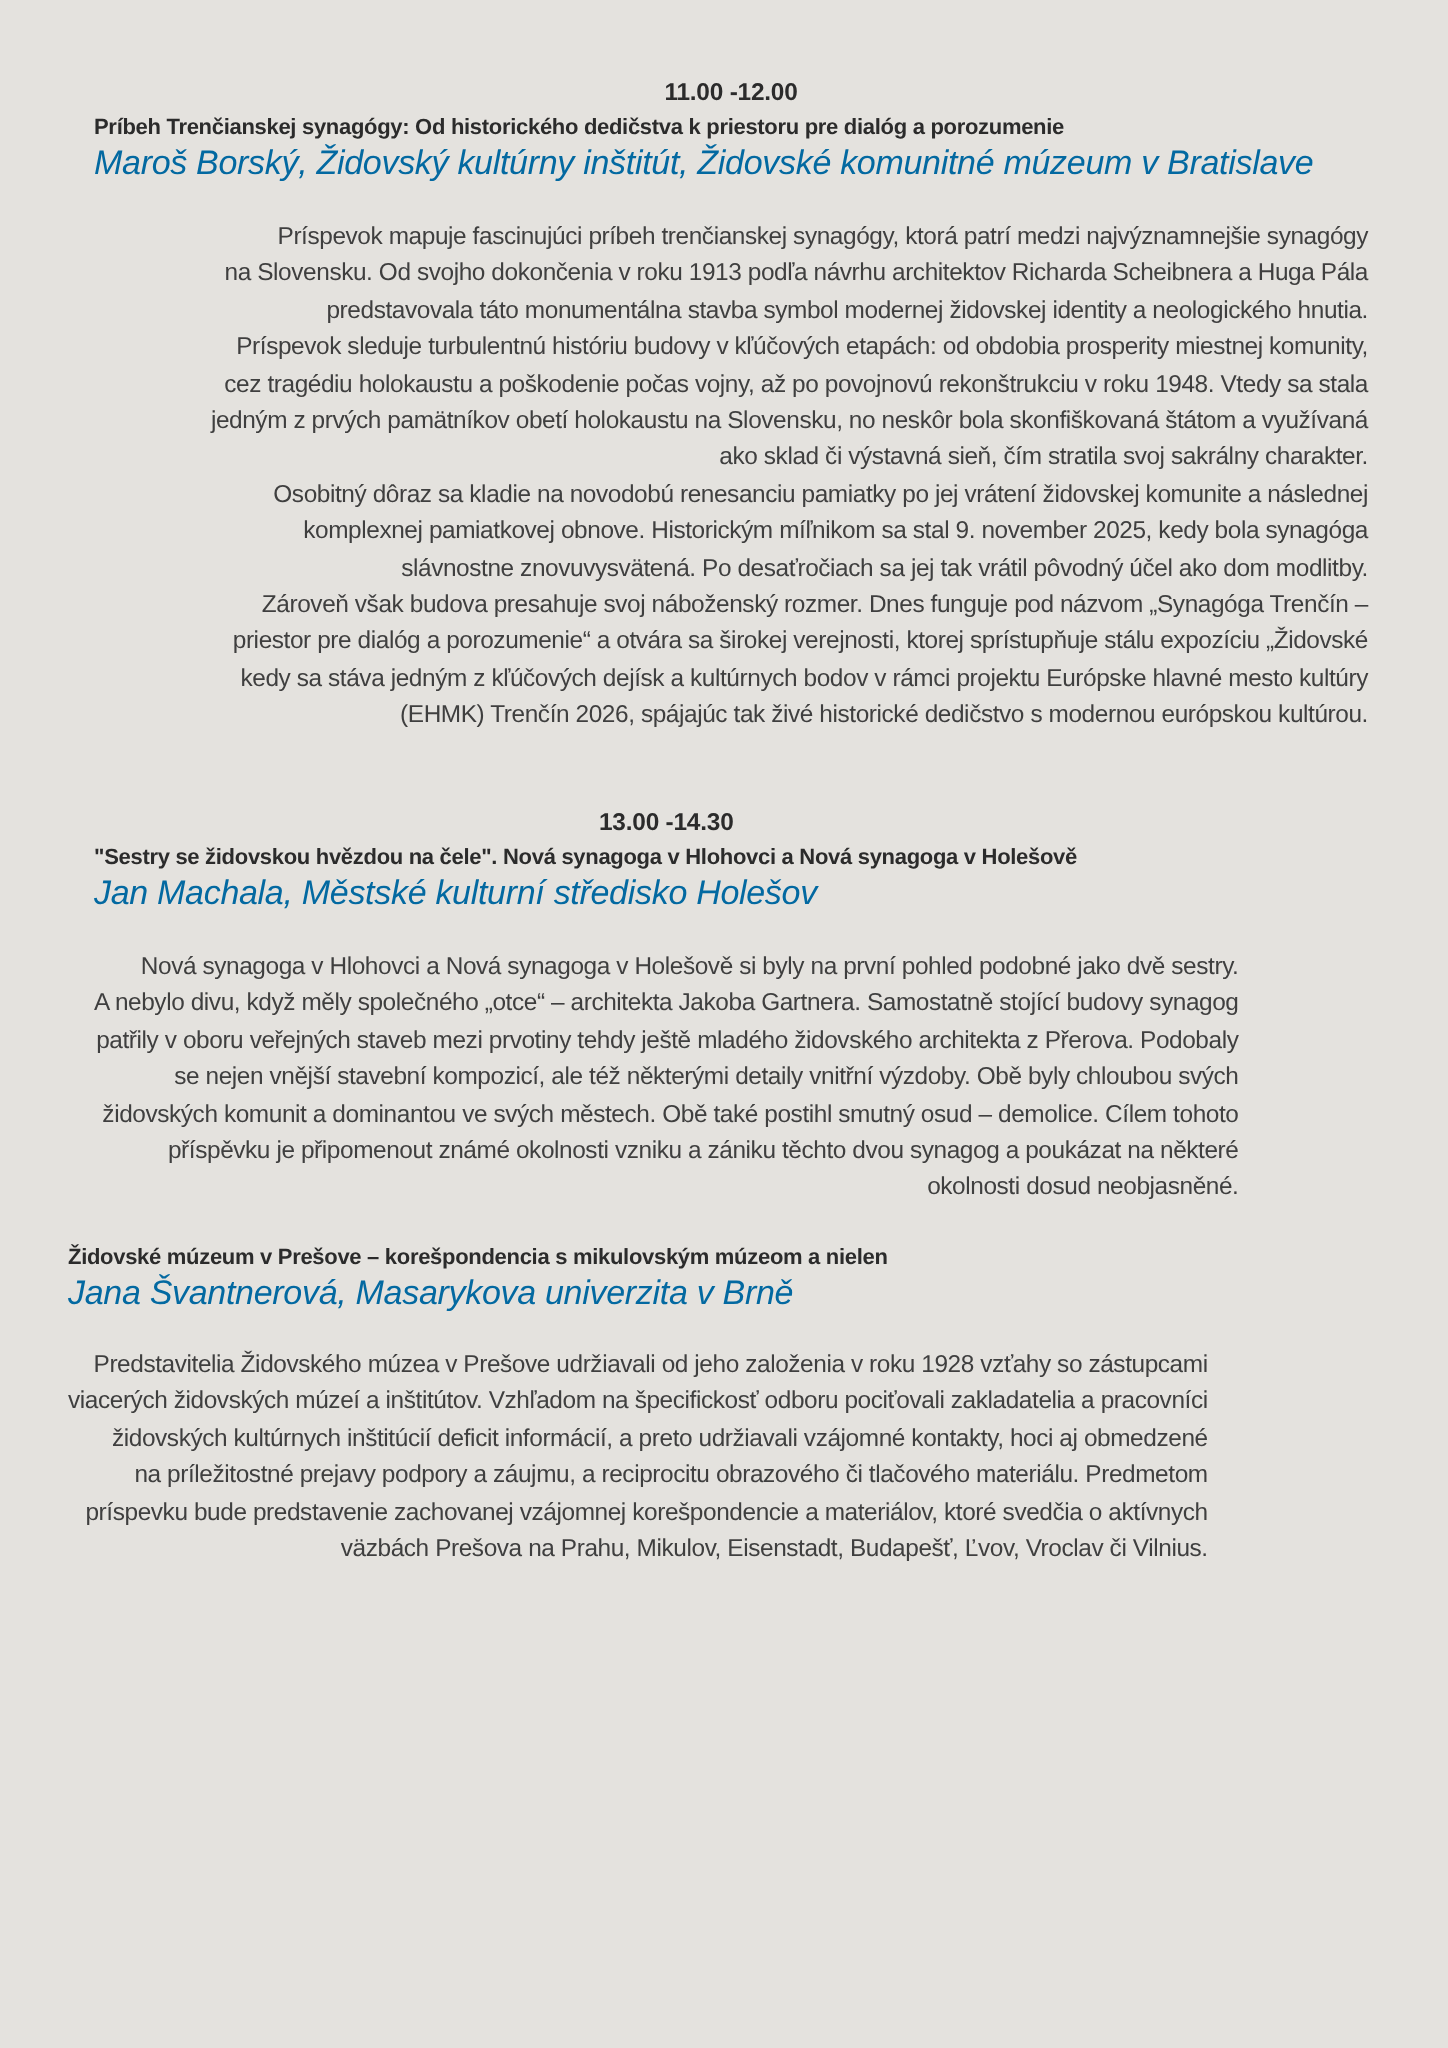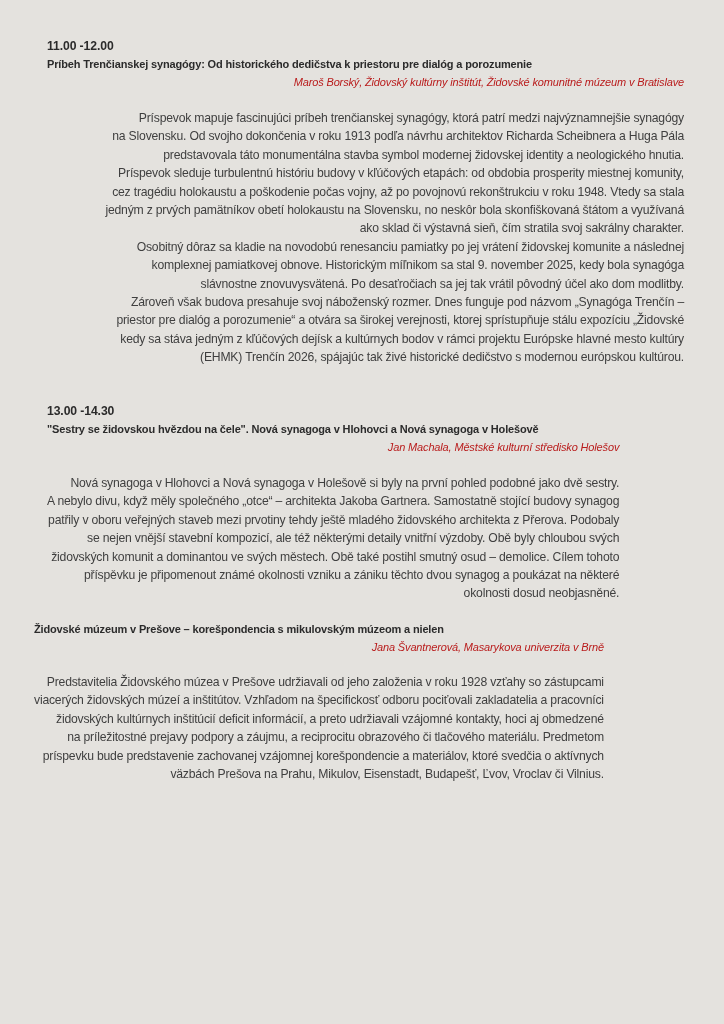--- a/index.html
+++ b/index.html
@@ -5,23 +5,23 @@
     html, body { margin: 0; padding: 0; }
     body {
       width: 724px; height: 1024px;
       background: #e4e2de;
       font-family: "Liberation Sans", sans-serif;
       color: #3a3a3a;
       overflow: hidden;
     }
     .page { position: relative; padding: 37px 40px 0 47px; }
     .session { margin-bottom: 18px; }
-    .time { font-weight: bold; font-size: 12.2px; color: #2b2b2b; line-height: 18px; letter-spacing: -0.1px; }
+    .time { font-weight: bold; font-size: 12.2px; color: #2b2b2b; line-height: 18px; letter-spacing: -0.1px; text-align: center; }
     .title { font-weight: bold; font-size: 11px; color: #2b2b2b; line-height: 18px; letter-spacing: -0.15px; white-space: nowrap; }
-    .author { font-style: italic; font-size: 11px; color: #b91c1c; line-height: 18px; letter-spacing: -0.15px; white-space: nowrap; text-align: right; }
+    .author { font-style: italic; font-size: 17px; color: #0369a1; line-height: 18px; letter-spacing: -0.15px; white-space: nowrap; }
     .abstract { margin-top: 18px; text-align: right; }
     .line { font-size: 12.2px; line-height: 18.4px; color: #3f3f3f; white-space: nowrap; letter-spacing: -0.2px; }
     .s1 { margin-top: 0; }
     .s2 { position: absolute; top: 402px; left: 47px; }
     .s3 { position: absolute; top: 620px; left: 34px; }
     .s1 .abstract { margin-top: 18px; }
     .s3 .abstract { margin-top: 17px; }
   </style>
 </head>
 <body>

